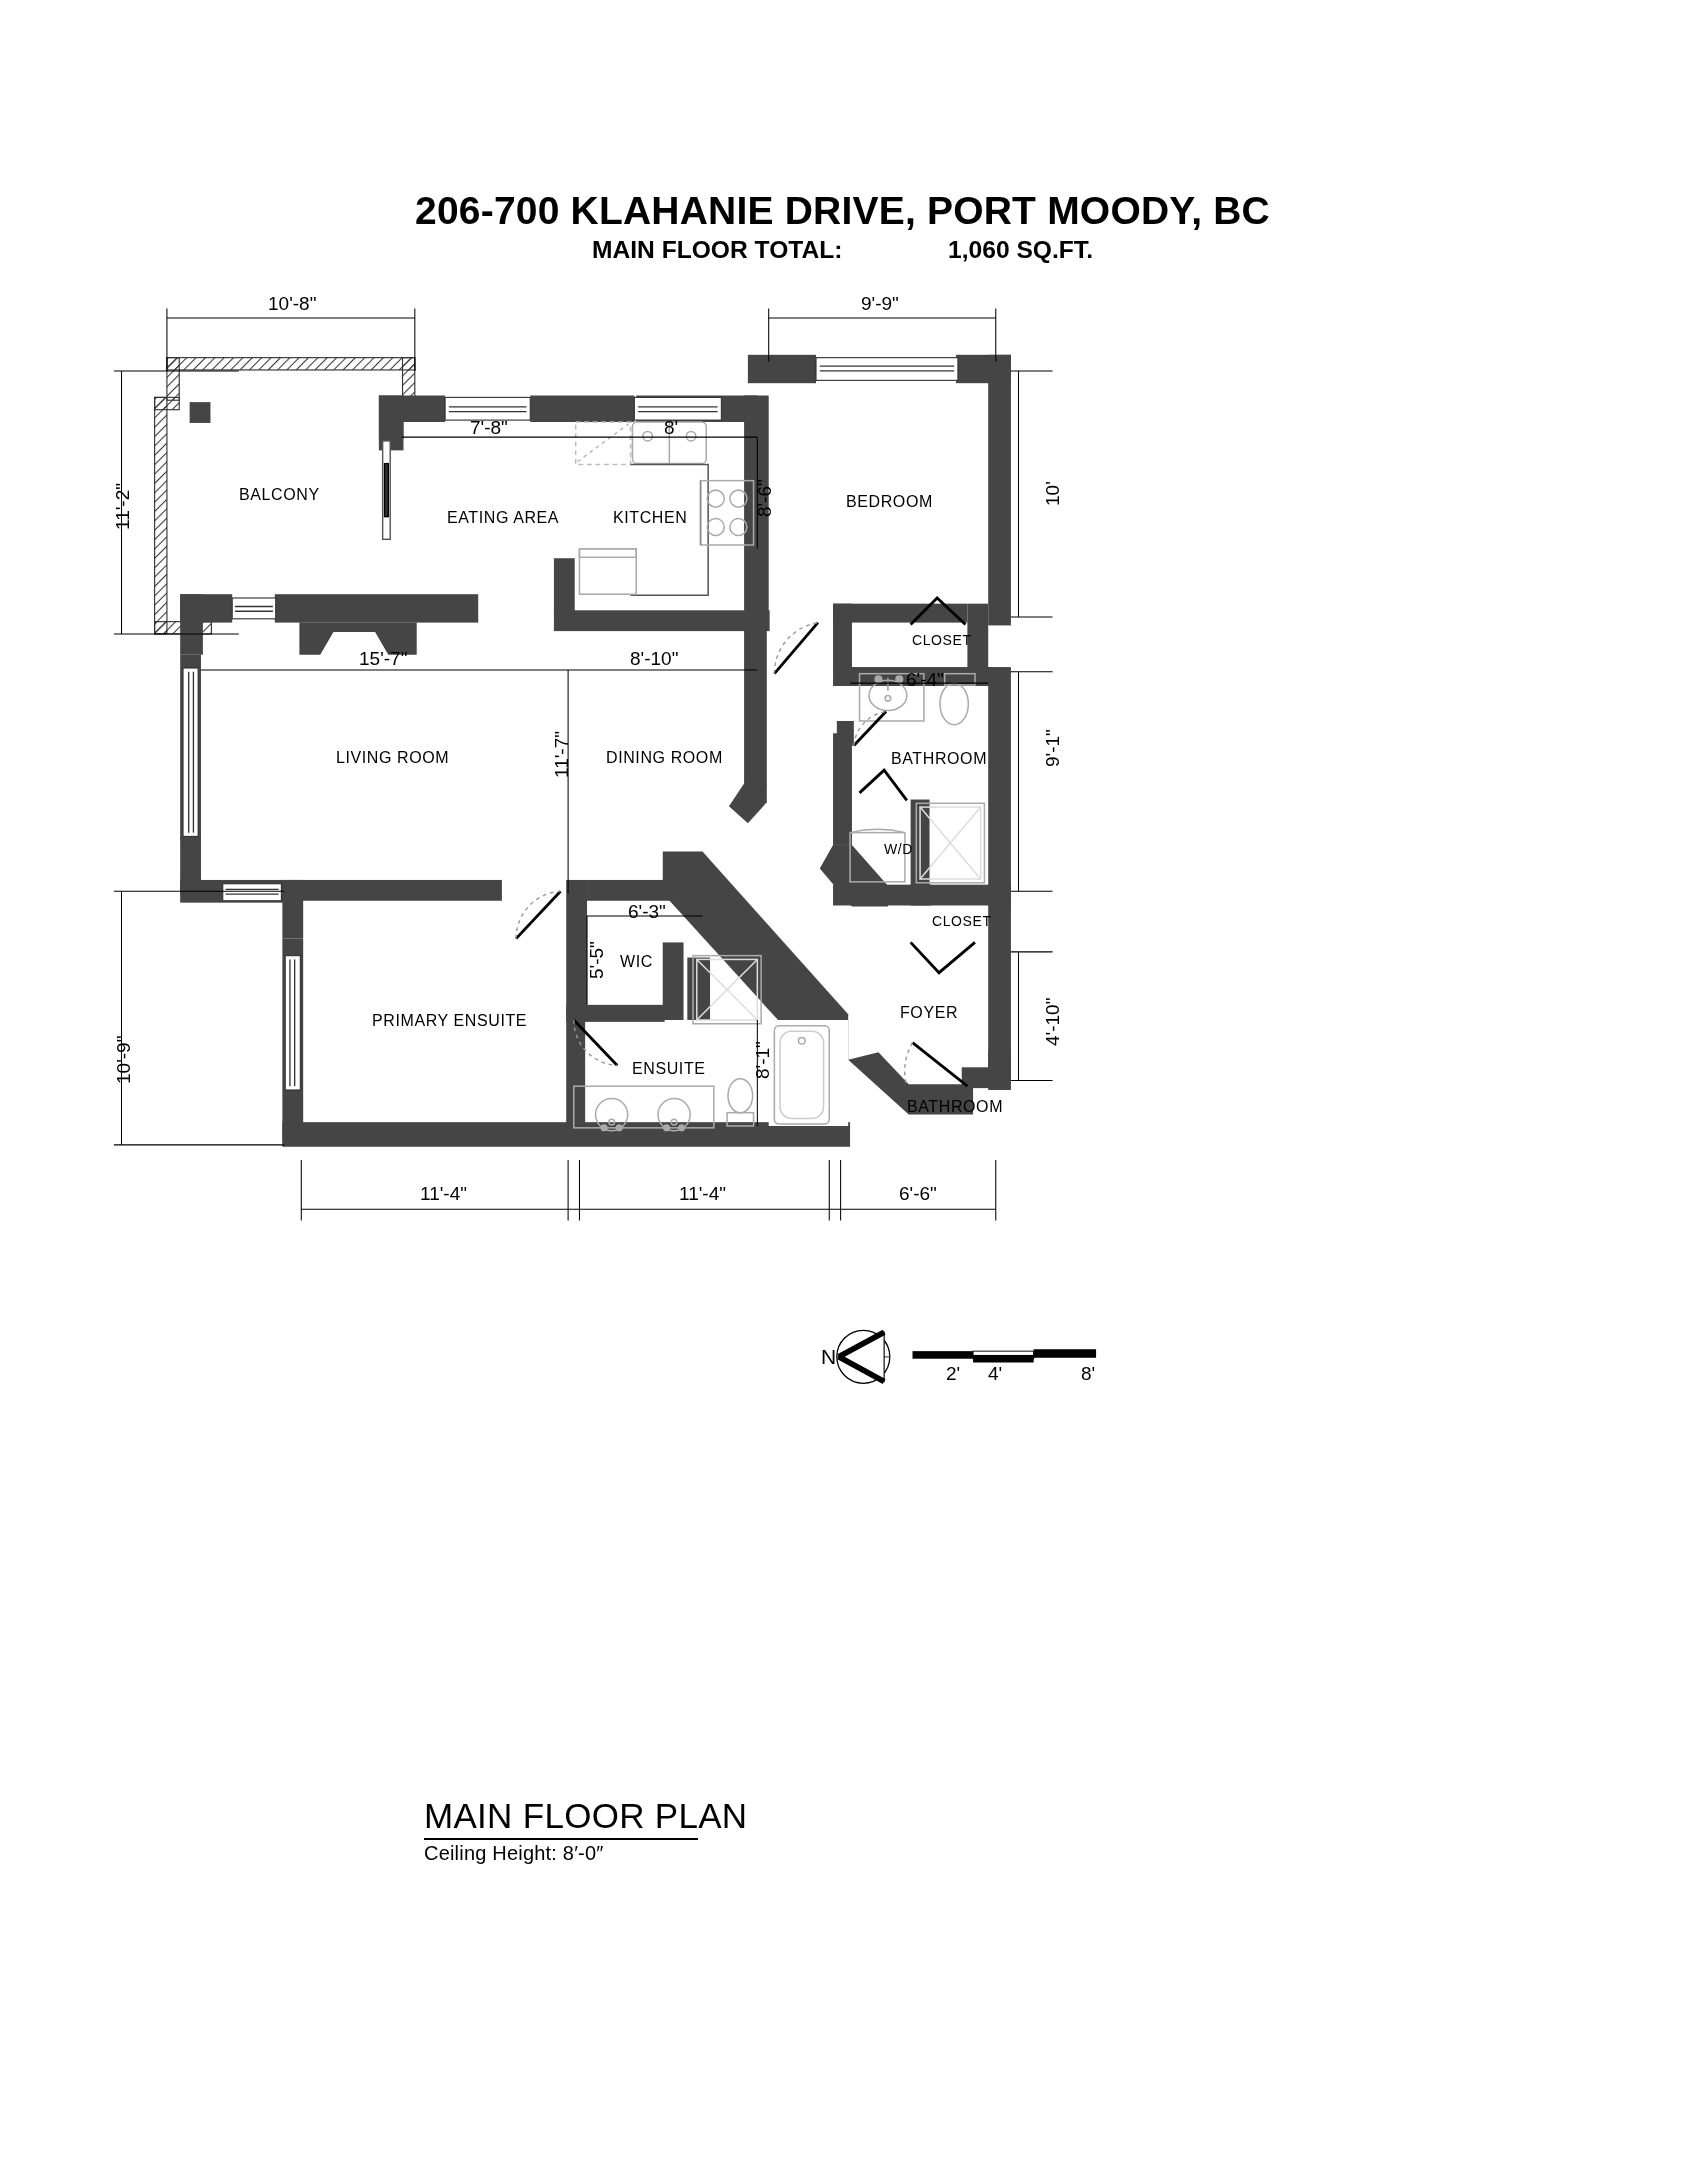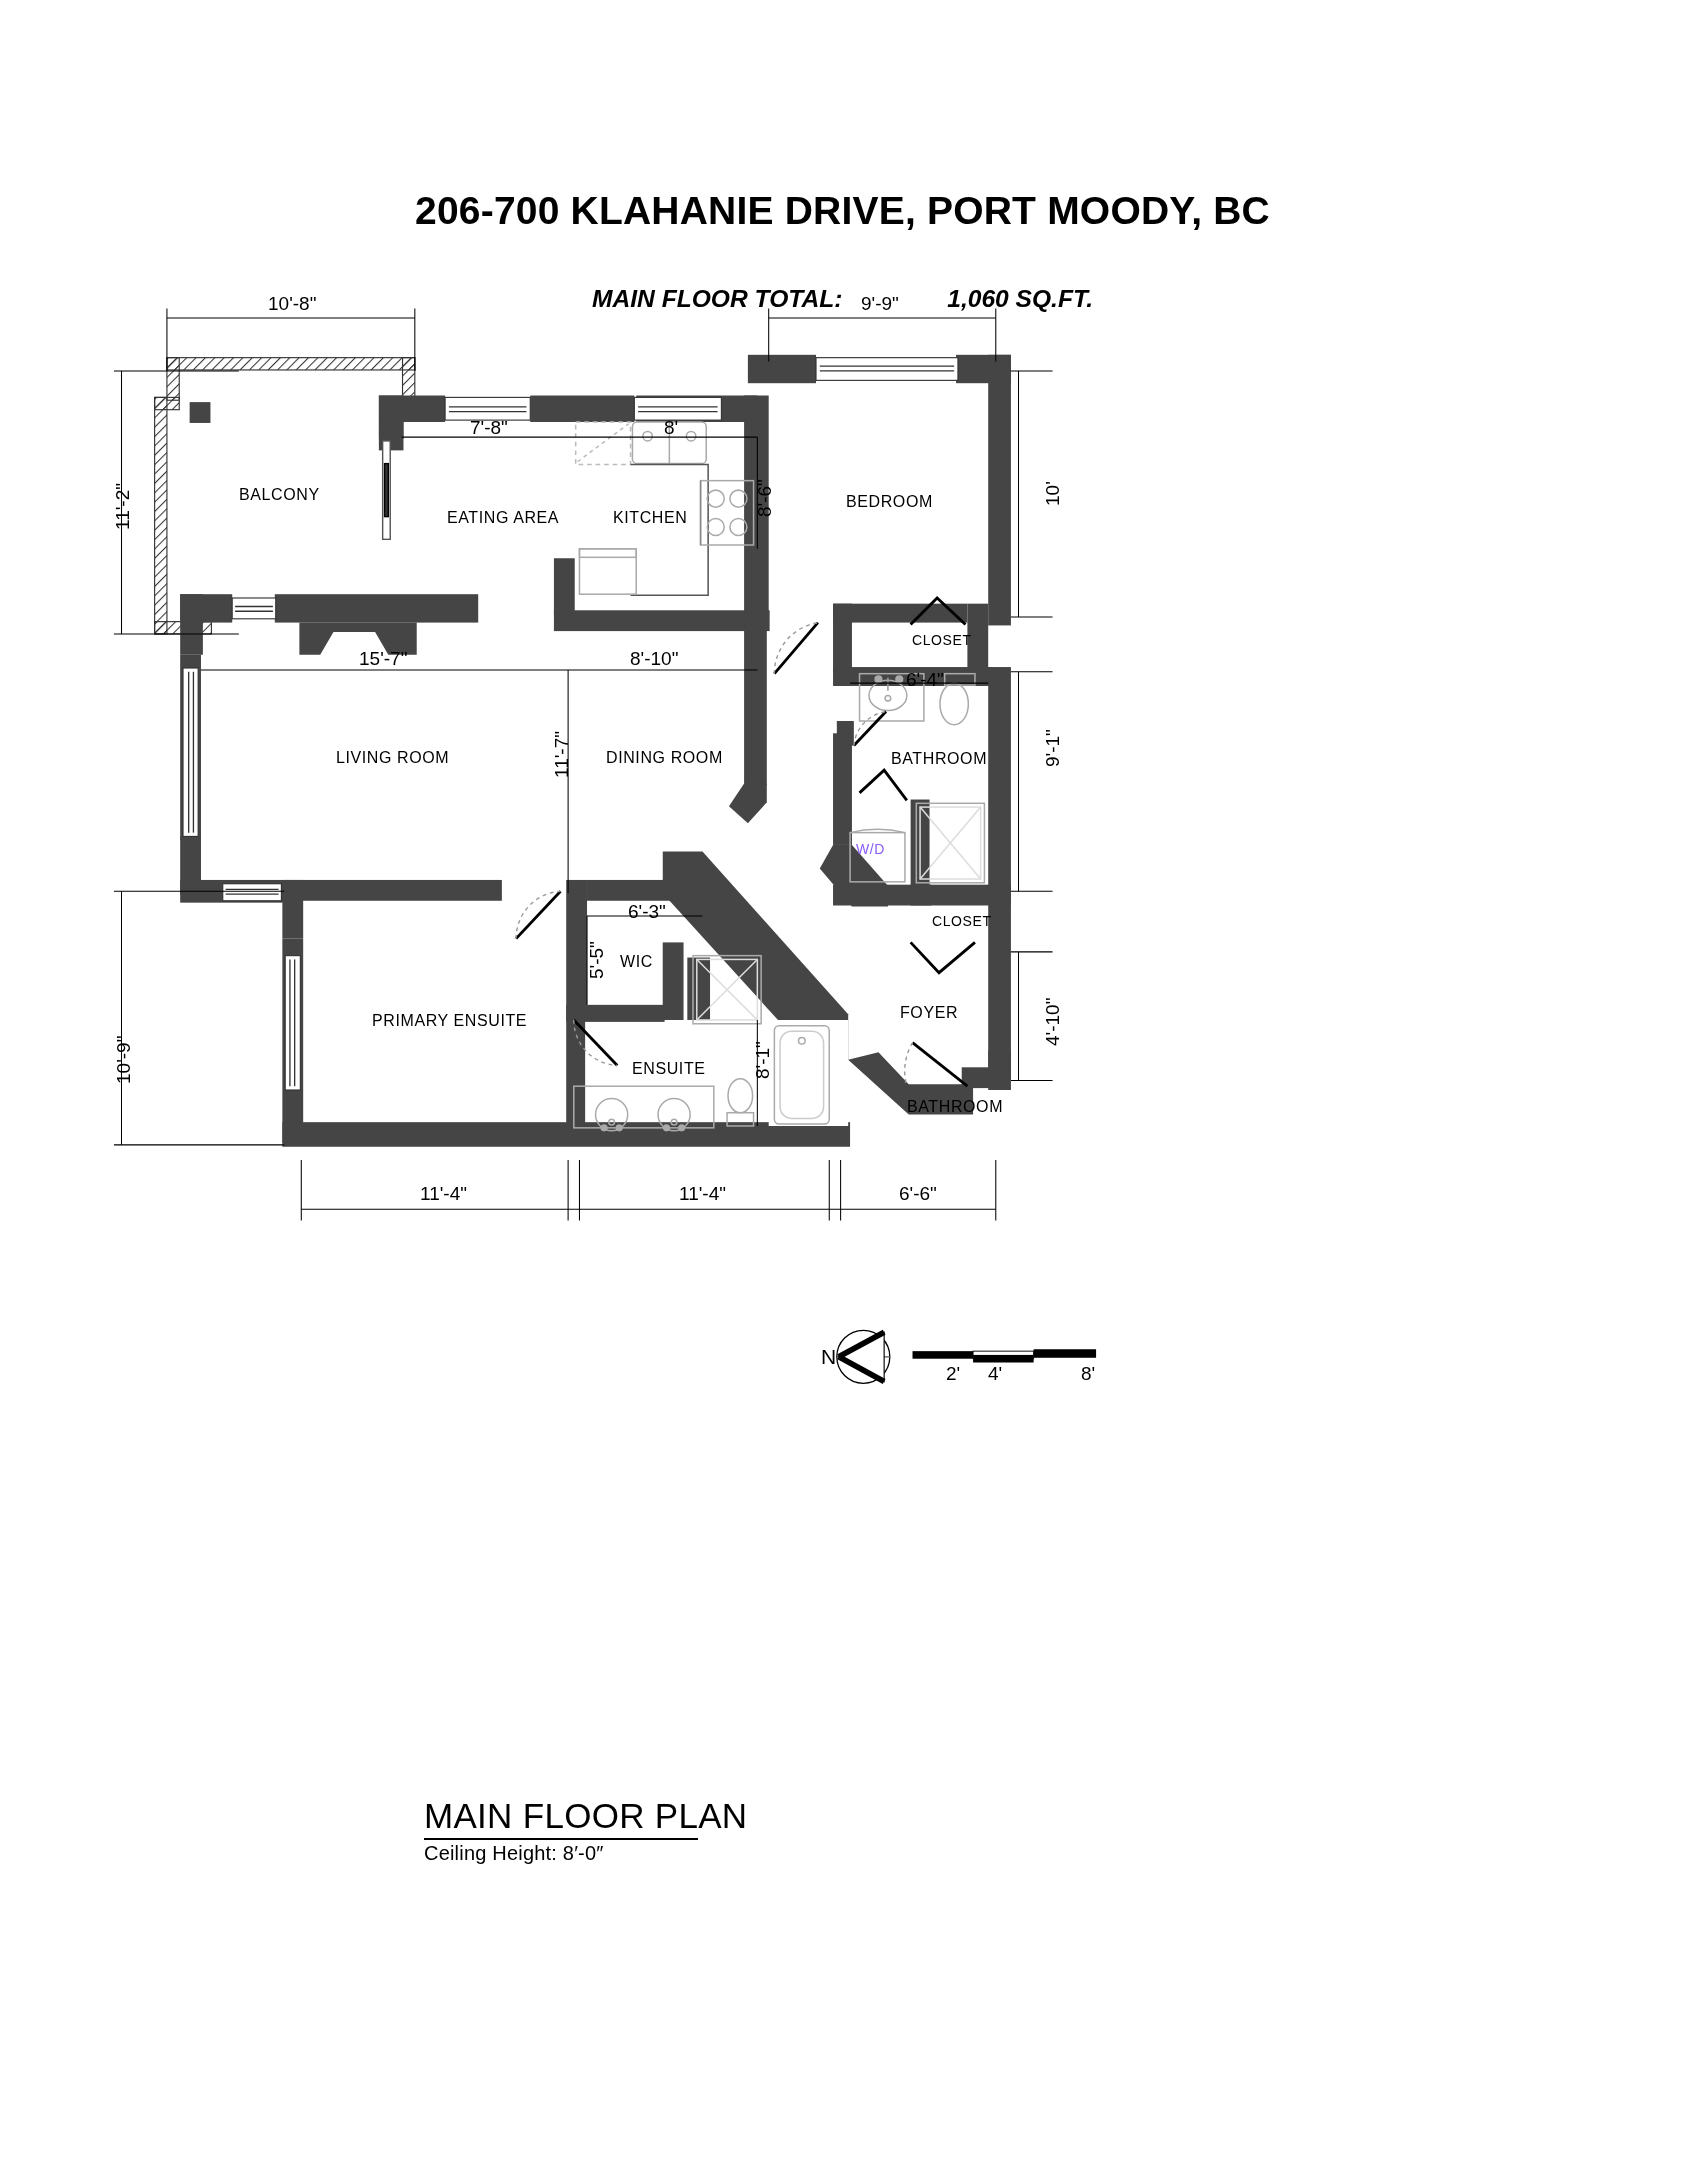--- a/index.html
+++ b/index.html
@@ -6,21 +6,21 @@
   body{
     width:1685px;height:2180px;position:relative;
     font-family:"Liberation Sans",sans-serif;
     color:#000;overflow:hidden;
   }
   .sheet{position:absolute;inset:0;}
 
   
   #header{position:absolute;left:0;top:0;width:1685px;text-align:center;}
   #title{font-size:39px;font-weight:bold;letter-spacing:0.2px;margin-top:189px;}
-  #summary{margin-top:49px;display:inline-block;text-align:left;font-style:italic;}
+  #summary{display:inline-block;text-align:left;}
   .sum-row{display:flex;font-size:24.6px;font-weight:bold;line-height:1.42;}
   .sum-label{width:312px;}
   .sum-value{width:189px;text-align:right;}
   .sum-row.light .sum-label,.sum-row.light .sum-value{font-weight:normal;}
 
   
   #plan{position:absolute;left:0;top:0;width:1685px;height:2180px;}
   #plan svg{position:absolute;left:0;top:0;}
 
   
@@ -353,21 +353,21 @@
       </g>
     </svg>
 
     <div>
       <span class="lbl" style="left:239px;top:486px">BALCONY</span>
       <span class="lbl" style="left:447px;top:509px">EATING AREA</span>
       <span class="lbl" style="left:613px;top:509px">KITCHEN</span>
       <span class="lbl" style="left:846px;top:493px">BEDROOM</span>
       <span class="lbl" style="left:912px;top:632px;font-size:14px">CLOSET</span>
       <span class="lbl" style="left:891px;top:750px">BATHROOM</span>
-      <span class="lbl" style="left:856px;top:841px;font-size:14px;color:#8b5cf6">W/D</span>
+      <span class="lbl" style="left:884px;top:841px;font-size:14px;color:#000000">W/D</span>
       <span class="lbl" style="left:932px;top:913px;font-size:14px">CLOSET</span>
       <span class="lbl" style="left:336px;top:749px">LIVING ROOM</span>
       <span class="lbl" style="left:606px;top:749px">DINING ROOM</span>
       <span class="lbl" style="left:372px;top:1012px">PRIMARY ENSUITE</span>
       <span class="lbl" style="left:620px;top:953px">WIC</span>
       <span class="lbl" style="left:632px;top:1060px">ENSUITE</span>
       <span class="lbl" style="left:900px;top:1004px">FOYER</span>
       <span class="lbl" style="left:907px;top:1098px">BATHROOM</span>
     </div>
 

